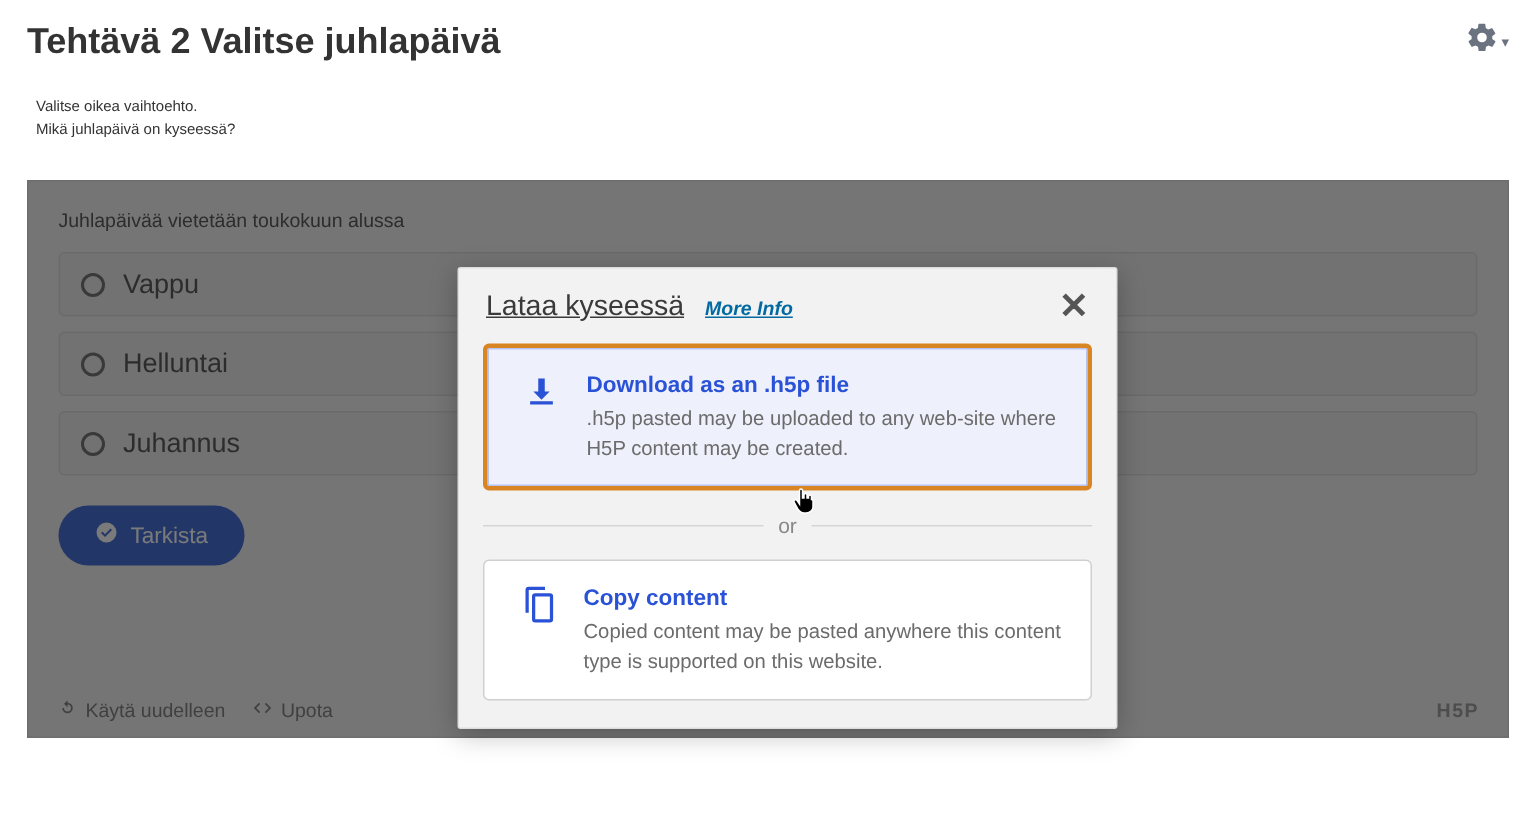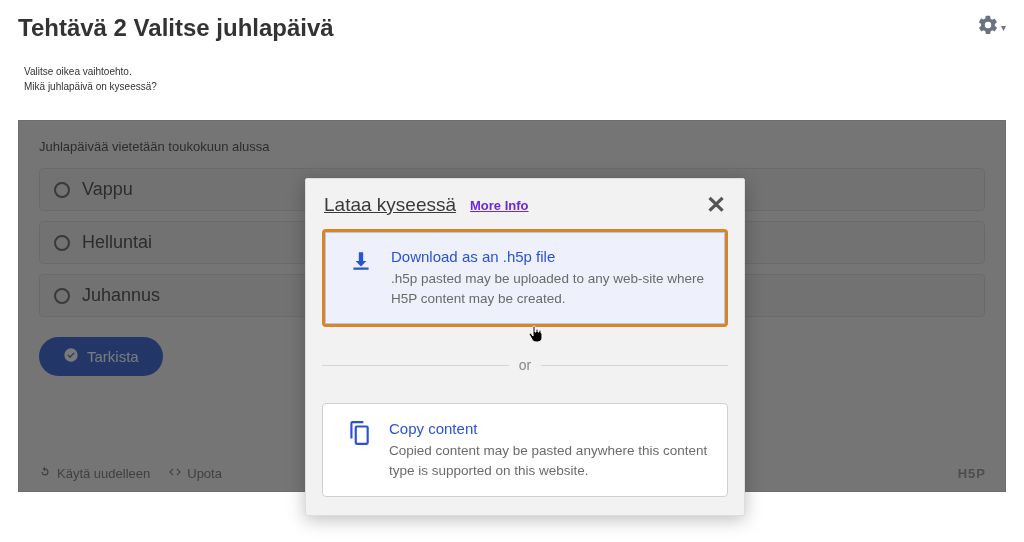--- a/index.html
+++ b/index.html
@@ -129,25 +129,26 @@
     padding: 14px 18px 12px 18px;
   }
   .modal-title {
     font-size: 19px;
     color: #3a3a3a;
     text-decoration: underline;
     font-weight: 500;
   }
   .more-info {
     font-size: 13px;
-    color: #6d28d9;
+    color: #0369a1;
     text-decoration: underline;
     margin-left: 14px;
     cursor: pointer;
     font-weight: 600;
+    font-style: italic;
   }
   .modal-close {
     margin-left: auto;
     font-size: 24px;
     color: #555;
     font-weight: 700;
     cursor: pointer;
     line-height: 1;
   }
 
@@ -170,21 +171,21 @@
     width: 40px;
     flex-shrink: 0;
     display: flex;
     align-items: flex-start;
     justify-content: center;
     margin-right: 10px;
   }
   .card-icon svg { width: 26px; height: 26px; fill: #2a52d6; }
   .card-text .card-title {
     color: #2a52d6;
-    font-weight: 400;
+    font-weight: 700;
     font-size: 15px;
     margin-bottom: 4px;
   }
   .card-text .card-desc {
     color: #6b6b6b;
     font-size: 13.5px;
     line-height: 1.45;
   }
 
   .or-sep {
@@ -193,21 +194,21 @@
     margin: 14px 0;
     color: #888;
     font-size: 14px;
   }
   .or-sep::before, .or-sep::after {
     content: "";
     flex: 1;
     height: 1px;
     background: #d5d5d5;
   }
-  .or-sep span { margin: 16px 10px; }
+  .or-sep span { margin: 1px 10px; }
 
   
   .cursor-hand {
     position: absolute;
     left: 528px;
     top: 325px;
     width: 16px; height: 18px;
     z-index: 20;
     pointer-events: none;
   }

